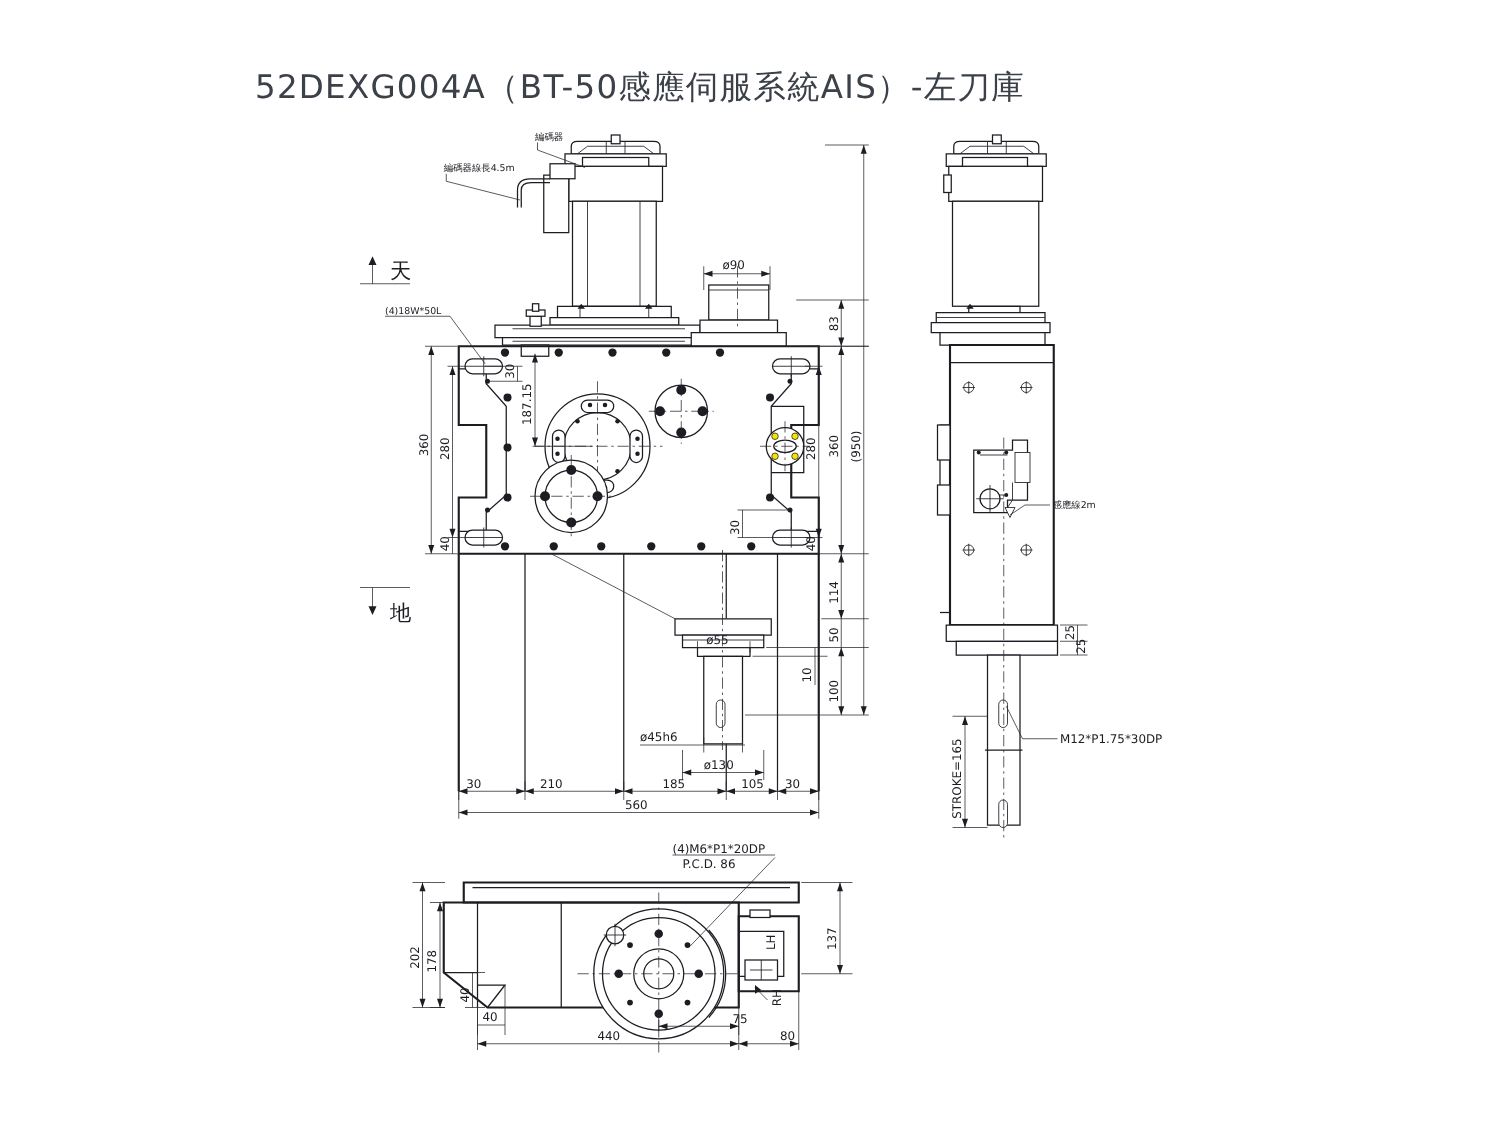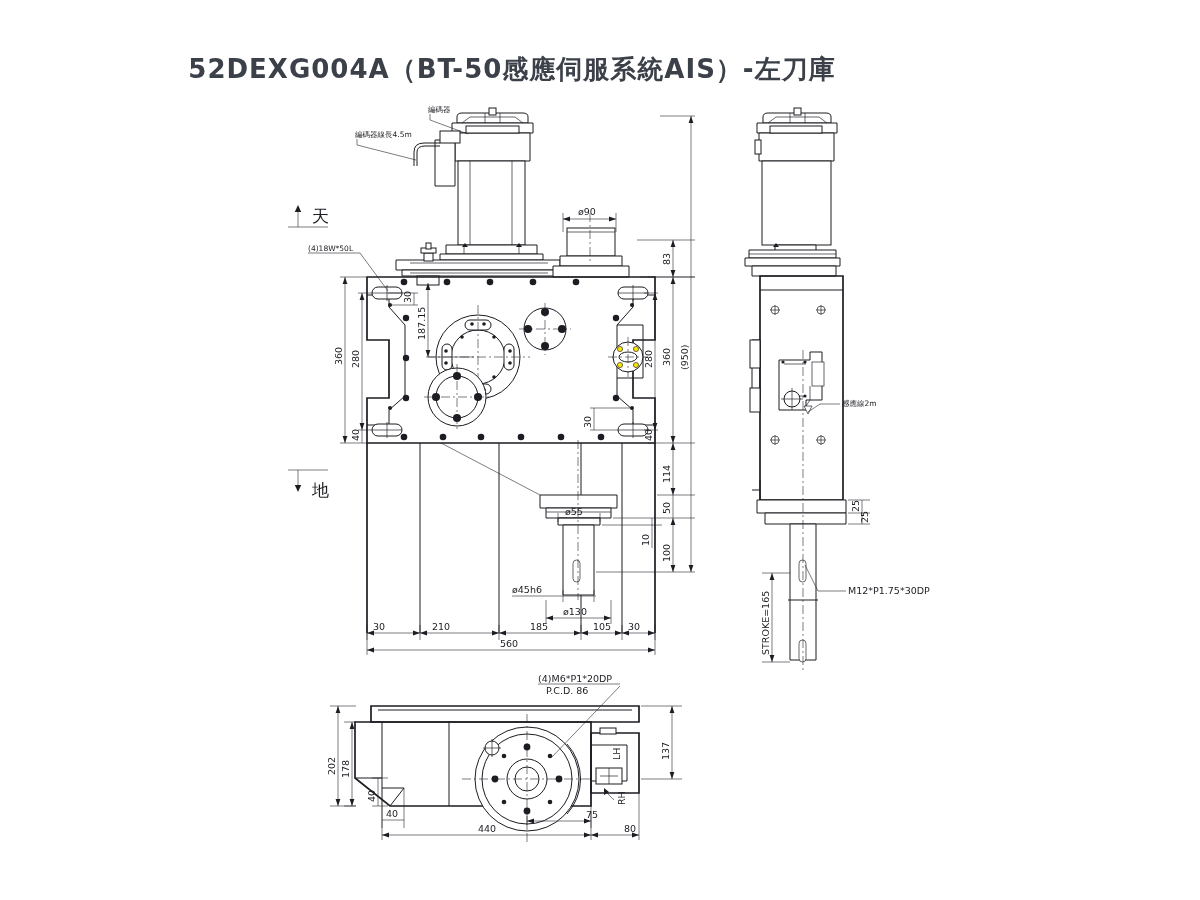--- a/index.html
+++ b/index.html
@@ -24,21 +24,21 @@
   #title {
     position: absolute;
     left: 0;
     top: 52px;
     width: 1024px;
     text-align: center;
     font-size: 26px;
     letter-spacing: 1px;
     color: #3b4049;
     font-family: "DejaVu Sans", sans-serif;
-    font-weight: 700;
+    font-weight: 400;
     white-space: nowrap;
   }
   svg#drawing {
     position: absolute;
     left: 0; top: 0;
     width: 1200px;
     height: 900px;
   }
   .ln { stroke: #1c1c22; fill: none; stroke-width: 1; }
   .ln-h { stroke: #1c1c22; fill: none; stroke-width: 1.7; }

